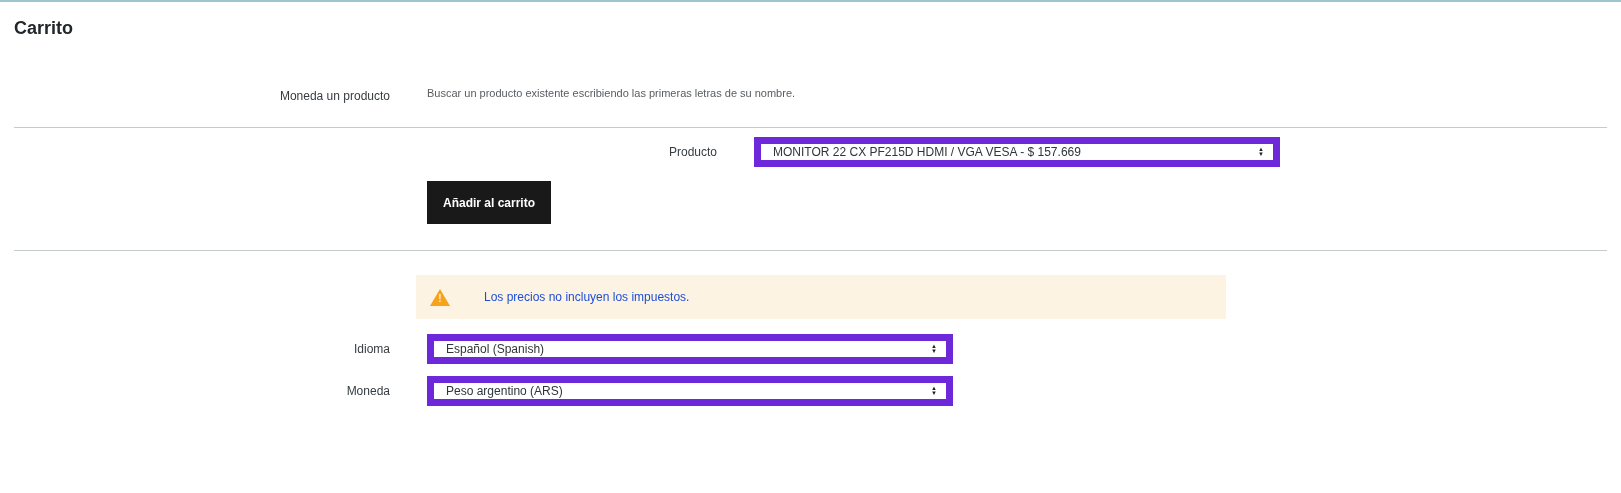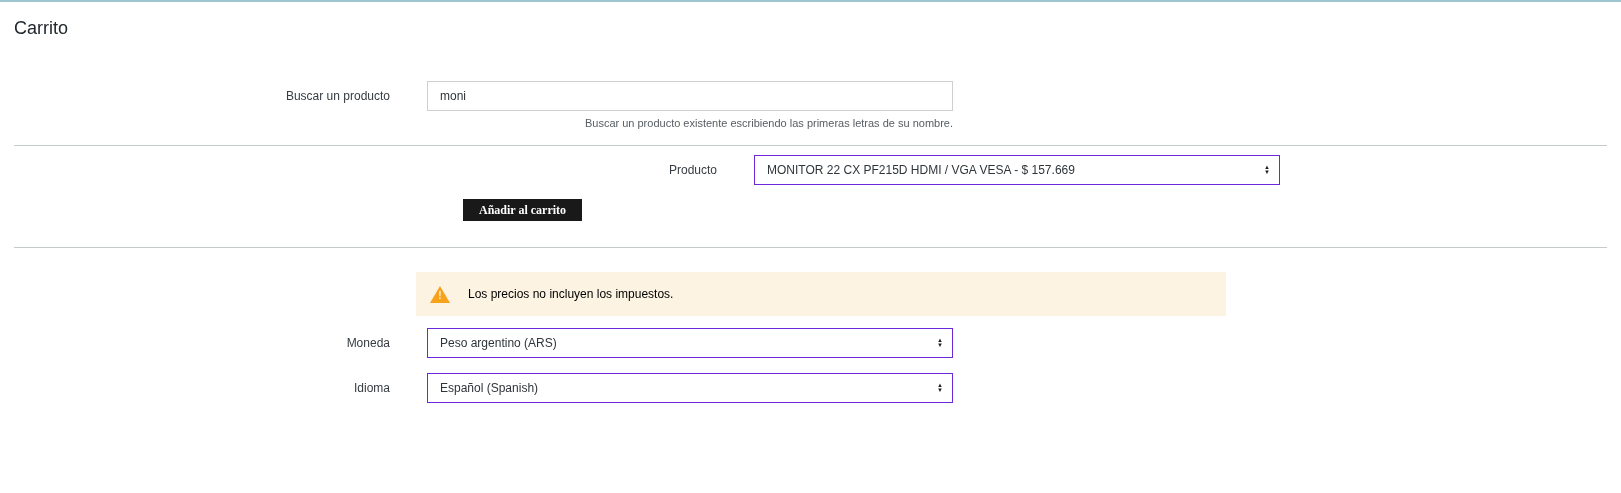--- a/index.html
+++ b/index.html
@@ -11,21 +11,21 @@
     width:1621px;
     height:493px;
     overflow:hidden;
   }
   .top-bar { height:2px; background:#9ec5cf; width:100%; }
   .page { padding:0 14px; }
   h1.page-title {
     margin:14px 0 0 0;
     font-size:18px;
     line-height:24px;
-    font-weight:normal;
+    font-weight:bold;
     color:#21272b;
   }
   .form-row { display:flex; align-items:flex-start; }
   .row-search   { margin-top:41px; }
   .row-product  { margin-top:9px;justify-content:center;  }
   .row-quantity { margin-top:18px; }
   .row-button   { margin-top:14px; }
   .row-currency { margin-top:12px; }
   .row-language { margin-top:15px; }
   .field-label {
@@ -59,21 +59,21 @@
   .divider {
     border:none;
     border-top:1px solid #c5cacd;
     margin:16px 0 0 0;
   }
   .divider-2 { margin-top:26px; }
   .fake-select {
     position:relative;
     width:526px;
     height:30px;
-    border:1px solid #6d28d9;
+    border:7px solid #6d28d9;
     background:#ffffff;
     display:flex;
     align-items:center;
     padding:0 26px 0 12px;
     font-size:12px;
     color:#2f353a;
     cursor:pointer;
   }
   .sel-arrows {
     position:absolute;
@@ -82,30 +82,29 @@
     transform:translateY(-50%);
     display:flex;
     flex-direction:column;
     align-items:center;
     font-size:6px;
     line-height:5px;
     color:#1c1c1c;
   }
   .btn-dark {
     margin-top:0;
-    height:22px;
+    height:43px;
     padding:0 16px;
     background:#191919;
     color:#ffffff;
     border:none;
-    font-family:Liberation Serif, serif;
+    font-family:Liberation Sans, sans-serif;
     font-size:12px;
     font-weight:bold;
     cursor:pointer;
-    margin-left:36px;
   }
   .banner-row { margin-top:24px; padding-left:402px; }
   .warning-banner {
     width:810px;
     height:44px;
     background:#fdf3e2;
     display:flex;
     align-items:center;
   }
   .warn-icon { position:relative; width:20px; height:17px; margin-left:14px; flex:none; }
@@ -114,35 +113,34 @@
     width:0; height:0;
     border-left:10px solid transparent;
     border-right:10px solid transparent;
     border-bottom:17px solid #f7a21b;
   }
   .warn-excl {
     position:absolute; left:0; top:4px; width:20px;
     text-align:center;
     font-size:10px; font-weight:bold; color:#fdf3e2;
   }
-  .banner-text { margin-left:18px; font-size:12px; color:#000000; }
+  .banner-text { margin-left:34px; font-size:12px; color:#1d4ed8; }
 </style>
 </head>
 <body>
 
 <div class="top-bar"></div>
 
 <div class="page">
 
   <h1 class="page-title">Carrito</h1>
 
   <div class="form-row row-search">
-    <label class="field-label">Buscar un producto</label>
+    <label class="field-label">Moneda un producto</label>
     <div class="control-col">
-      <input type="text" class="text-input w-lg" value="moni" style="">
       <div class="help-text">Buscar un producto existente escribiendo las primeras letras de su nombre.</div>
     </div>
   </div>
 
   <hr class="divider">
 
   <div class="form-row row-product">
     <label class="field-label">Producto</label>
     <div class="fake-select">
       <span>MONITOR 22 CX PF215D HDMI / VGA VESA - $ 157.669</span>
@@ -164,35 +162,35 @@
   <div class="banner-row">
     <div class="warning-banner">
       <span class="warn-icon">
         <span class="warn-tri"></span>
         <span class="warn-excl">!</span>
       </span>
       <span class="banner-text">Los precios no incluyen los impuestos.</span>
     </div>
   </div>
 
+  <div class="form-row row-language">
+    <label class="field-label">Idioma</label>
+    <div class="fake-select">
+      <span>Español (Spanish)</span>
+      <span class="sel-arrows">
+        <span>▲</span>
+        <span>▼</span>
+      </span>
+    </div>
+  </div>
+
   <div class="form-row row-currency">
     <label class="field-label">Moneda</label>
     <div class="fake-select">
       <span>Peso argentino (ARS)</span>
       <span class="sel-arrows">
         <span>▲</span>
         <span>▼</span>
       </span>
     </div>
   </div>
 
-  <div class="form-row row-language">
-    <label class="field-label">Idioma</label>
-    <div class="fake-select">
-      <span>Español (Spanish)</span>
-      <span class="sel-arrows">
-        <span>▲</span>
-        <span>▼</span>
-      </span>
-    </div>
-  </div>
-
 </div>
 
 </body></html>

